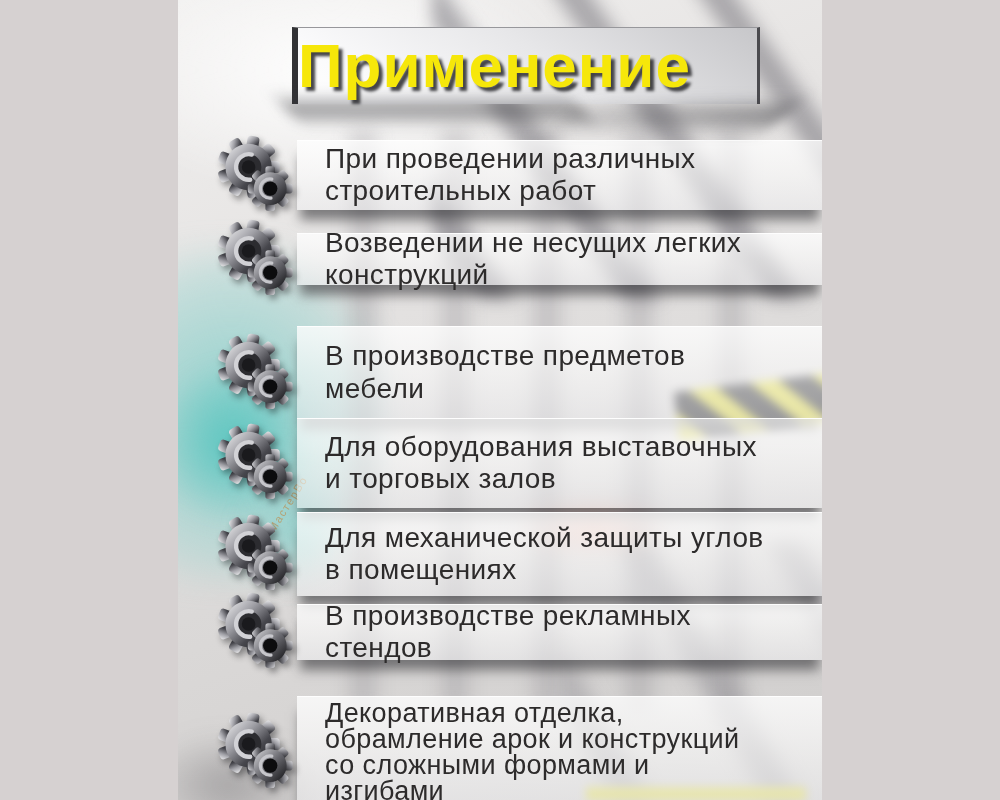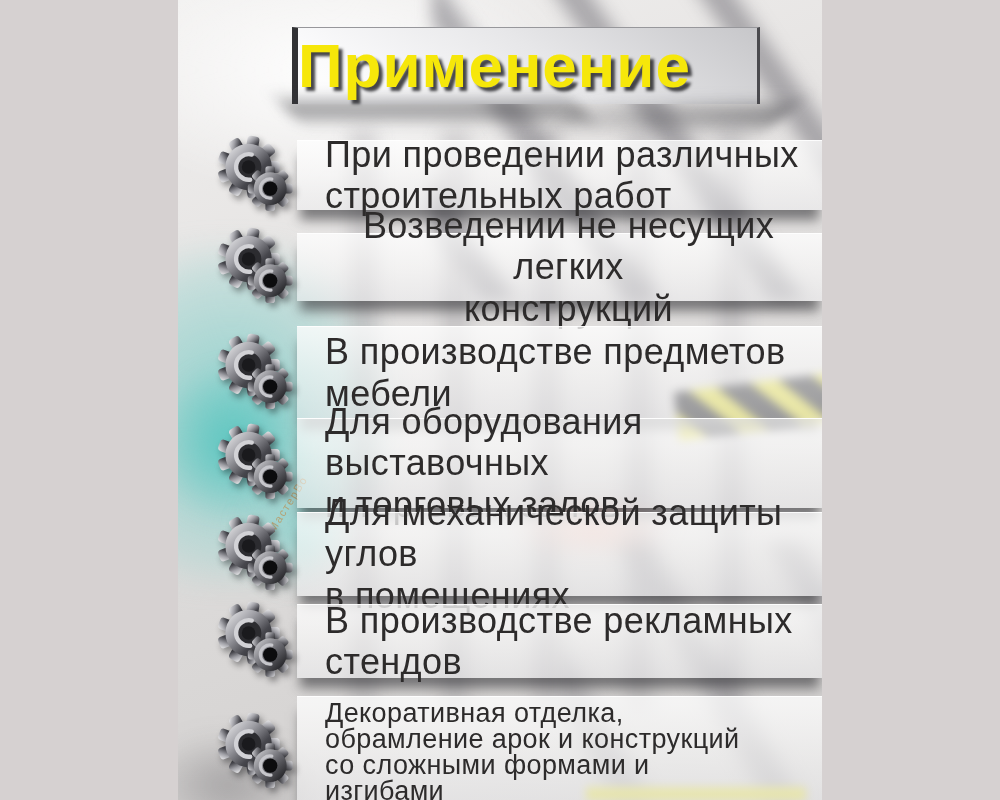--- a/index.html
+++ b/index.html
@@ -61,34 +61,34 @@
     background:linear-gradient(90deg, rgba(70,70,75,.15), rgba(70,70,75,.55));
     filter:blur(8px);transform:skewX(-42deg);z-index:-1;}
   .title{
     font-size:62px;font-weight:bold;letter-spacing:1px;color:#f6e70a;
     text-shadow:4px 4px 3px rgba(52,52,55,.92);line-height:1;
   }
 
   
   .row{position:absolute;left:34px;right:0;display:flex;align-items:stretch;z-index:2;}
   .r1{top:140px;height:70px;}
-  .r2{top:233px;height:68px;text-align:center;}
+  .r2{top:233px;height:52px;}
   .r3{top:326px;height:93px;}
   .r4{top:418px;height:90px;}
   .r5{top:512px;height:84px;}
-  .r6{top:604px;height:74px;}
+  .r6{top:604px;height:56px;}
   .r7{top:696px;height:112px;}
   .gear-box{width:85px;flex:none;display:flex;align-items:center;justify-content:center;}
   .strip{
     flex:1;display:flex;align-items:center;padding:4px 10px 4px 28px;
     background:linear-gradient(180deg, rgba(255,255,255,.78) 0%, rgba(252,252,252,.6) 50%, rgba(238,238,240,.55) 100%);
     box-shadow:0 13px 11px -3px rgba(36,36,40,.55), inset 0 1px 0 rgba(255,255,255,.85);
   }
   .row p{
-    margin:0;font-size:36px;line-height:1.15;letter-spacing:.4px;
+    margin:0;font-size:28px;line-height:1.15;letter-spacing:.4px;
     color:#2d2b2b;white-space:pre-line;
   }
   .r7 p{font-size:27px;line-height:.97;}
   .gear{filter:drop-shadow(3px 4px 3px rgba(10,10,12,.4));}
 </style>
 </head>
 <body>
 
 <svg width="0" height="0" style="position:absolute" aria-hidden="true">
   <defs>

